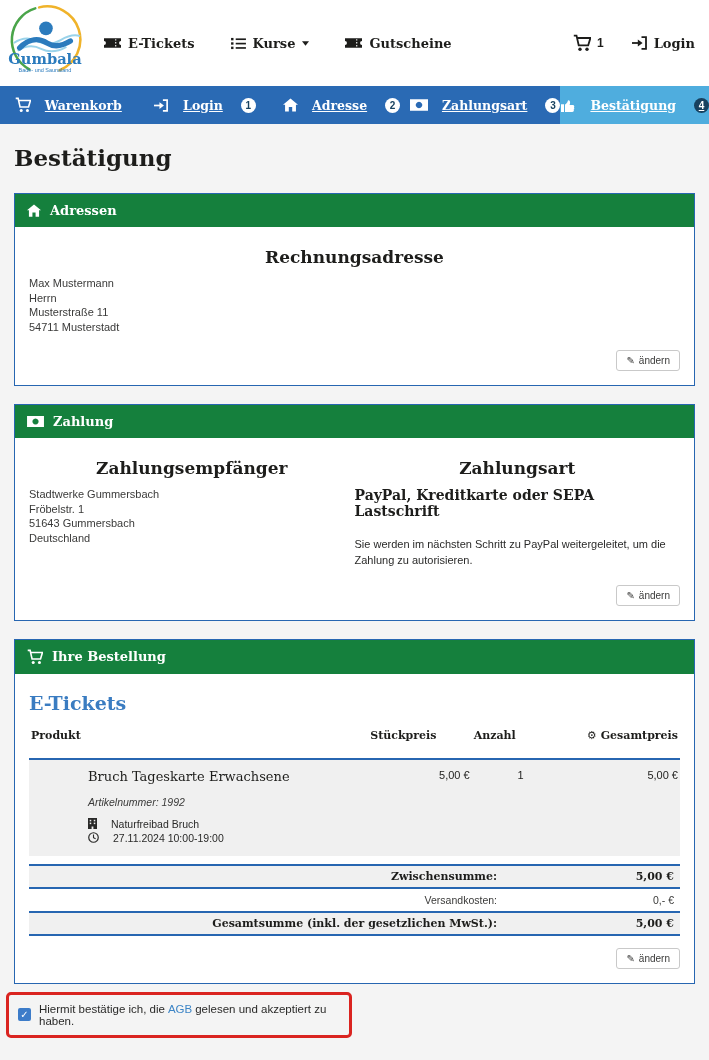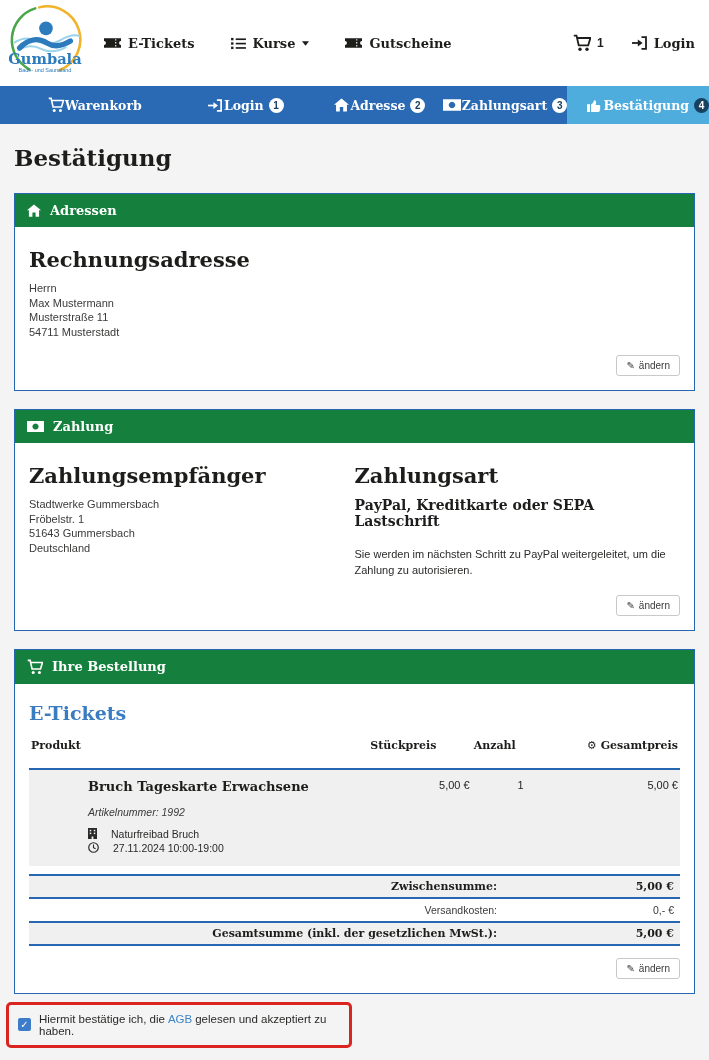--- a/index.html
+++ b/index.html
@@ -17,37 +17,37 @@
   .topbar-right { display: flex; align-items: center; gap: 28px; padding-right: 4px; }
   .cart-link { display: flex; align-items: center; gap: 6px; font-size: 12px; font-weight: bold; cursor: pointer; }
   .login-link { display: flex; align-items: center; gap: 6px; font-size: 13px; font-weight: bold; cursor: pointer; }
 
   
   .title-row { display: flex; align-items: center; gap: 14px; padding: 4px 12px 16px 12px; }
   .title-row h1 { margin: 0; font-size: 26px; font-weight: bold; }
 
   
   .steps { height: 38px; display: flex; background: #2a6ab4; }
-  .step { flex: 1 1 0; display: flex; align-items: center; justify-content: flex-end; gap: 1px;
-          color: #fff; font-size: 12.5px; font-weight: bold; cursor: pointer; }
+  .step { flex: 1 1 0; display: flex; align-items: center; justify-content: center; gap: 14px;
+          color: #fff; font-size: 12.5px; font-weight: bold; cursor: pointer; text-decoration: underline; }
   .step.active { background: #4fadde; }
   .badge { width: 15px; height: 15px; border-radius: 50%; background: #fff; color: #17415f;
            font-family: "Liberation Sans", sans-serif; font-size: 10px; font-weight: bold;
            line-height: 15px; text-align: center; margin-left: 4px; }
   .badge.dark { background: #17415f; color: #fff; }
 
   
   main { flex: 1; background: #f4f4f4; padding: 2px 14px 8px 14px; }
   main h2 { font-size: 23px; margin: 18px 0 22px 0; }
 
   .panel { background: #fff; border: 1px solid #2766b1; margin-bottom: 18px; }
   .panel-header { background: #15803d; color: #fff; padding: 9px 12px; font-size: 13px; font-weight: bold;
                   display: flex; align-items: center; gap: 9px; }
   .panel-body { padding: 12px 14px 14px 14px; }
-  .section-h { font-size: 21px; font-weight: bold; margin: 8px 0 9px 0; }
+  .section-h { font-size: 17px; font-weight: bold; margin: 8px 0 9px 0; text-align: center; }
   .addr p { margin: 0; font-size: 11px; line-height: 1.32; color: #3a3a39; }
 
   .change-row { display: flex; justify-content: flex-end; margin-top: 16px; }
   .btn-change { display: inline-flex; align-items: center; gap: 4px; background: #fff; border: 1px solid #c9c9c9;
                 border-radius: 3px; padding: 4px 9px; font-size: 10px; color: #3a3a39; cursor: pointer;
                 font-family: "Liberation Sans", sans-serif; }
   .pencil { font-size: 10px; }
 
   .pay-cols { display: flex; }
   .pay-col { flex: 1 1 0; }
@@ -58,21 +58,21 @@
   table.order { width: 100%; border-collapse: collapse; }
   table.order th { padding: 3px 2px 16px 2px; border-bottom: 2px solid #2766b1; font-size: 11px; }
   th.c-prod { text-align: left; width: 47%; }
   th.c-unit { width: 21%; }
   th.c-qty  { text-align: left; width: 15%; }
   th.c-total{ text-align: right; width: 17%; }
   .gear { font-family: "DejaVu Sans", sans-serif; font-size: 11px; margin-right: 4px; }
   tr.item-row { background: #f0f0f0; }
   tr.item-row td { vertical-align: top; padding: 9px 2px 12px 2px; }
   .prod-cell-inner { padding-left: 57px; }
-  .prod-name { font-size: 13px; font-weight: bold; margin-bottom: 12px; }
+  .prod-name { font-size: 13px; font-weight: normal; margin-bottom: 12px; }
   .prod-article { font-size: 10.5px; font-style: italic; color: #3a3a39; margin-bottom: 10px;
                   font-family: "Liberation Sans", sans-serif; }
   .prod-meta { display: flex; align-items: center; gap: 14px; font-size: 10.5px; color: #2a2a29; margin-top: 2px; }
   td.num { text-align: right; font-size: 11px; }
   td.qty { text-align: center; font-size: 11px; }
 
   .summary { margin-top: 8px; }
   .sum-row { display: flex; align-items: center; }
   .sum-label { flex: 1; text-align: right; padding-right: 72px; }
   .sum-value { width: 105px; text-align: right; }
@@ -211,22 +211,22 @@
     <section class="panel">
       <div class="panel-header slab">
         <svg class="ic" width="14" height="13" viewBox="0 0 16 14">
           <path d="M8 0 16 6.6H13.8V14H9.8V9.2H6.2V14H2.2V6.6H0Z" fill="currentColor"></path>
         </svg>
         <span>Adressen</span>
       </div>
       <div class="panel-body">
         <h3 class="section-h slab">Rechnungsadresse</h3>
         <div class="addr">
+          <p>Max Mustermann</p>
           <p>Herrn</p>
-          <p>Max Mustermann</p>
           <p>Musterstraße 11</p>
           <p>54711 Musterstadt</p>
         </div>
         <div class="change-row">
           <button class="btn-change">
             <span class="pencil">✎</span>
             <span>ändern</span>
           </button>
         </div>
       </div>

